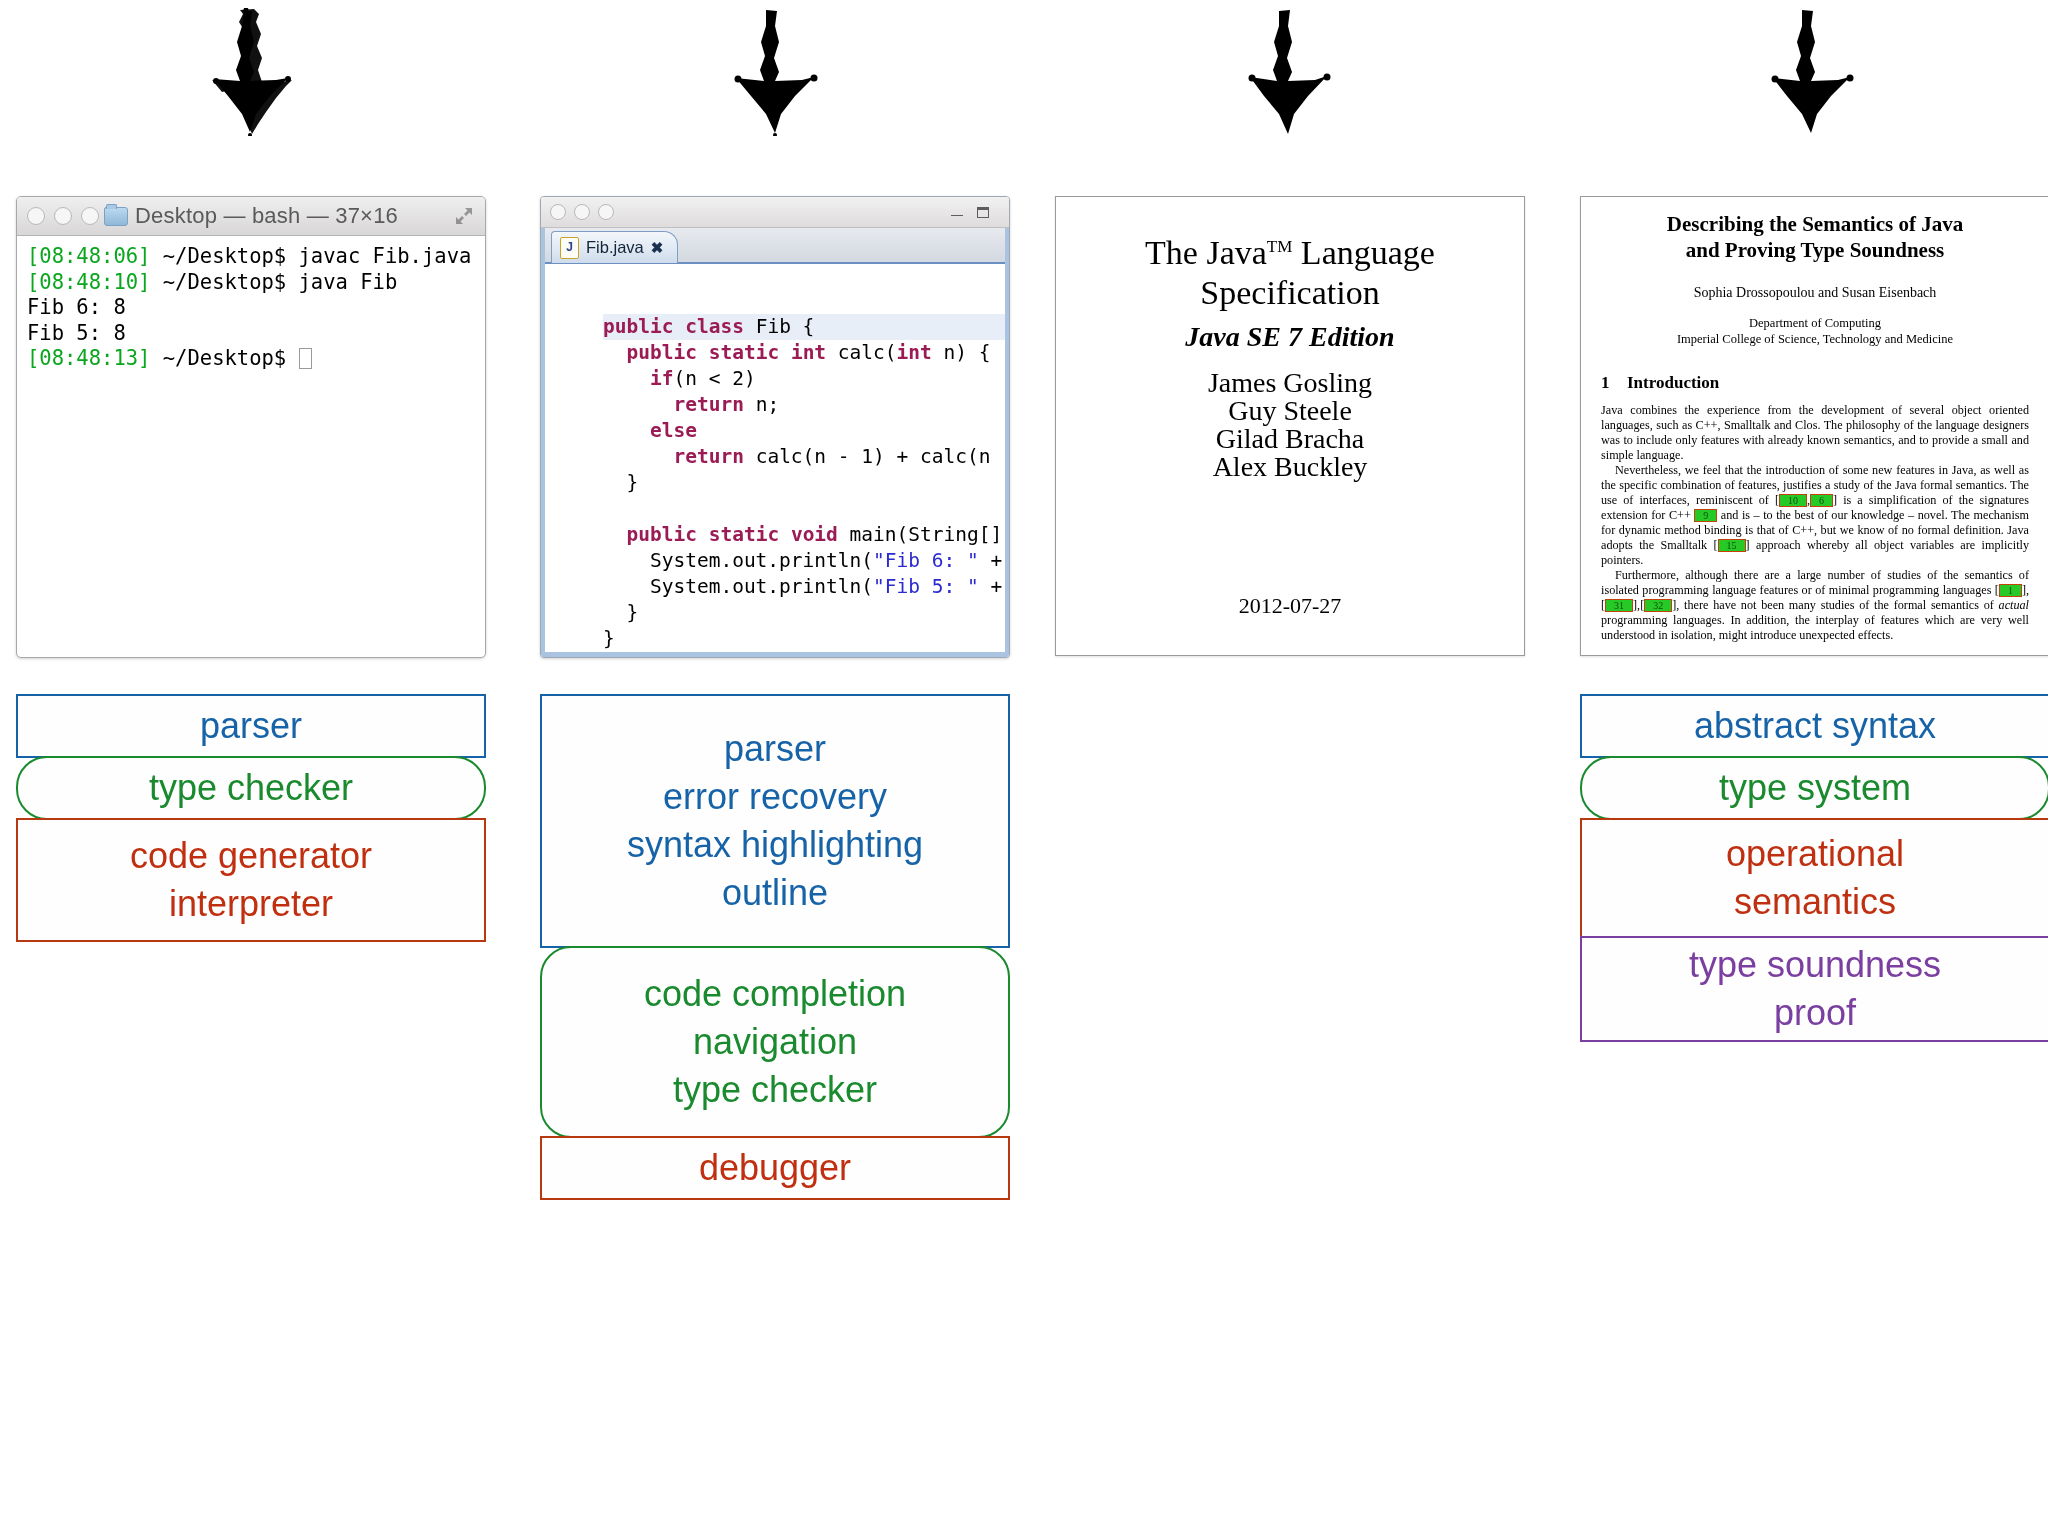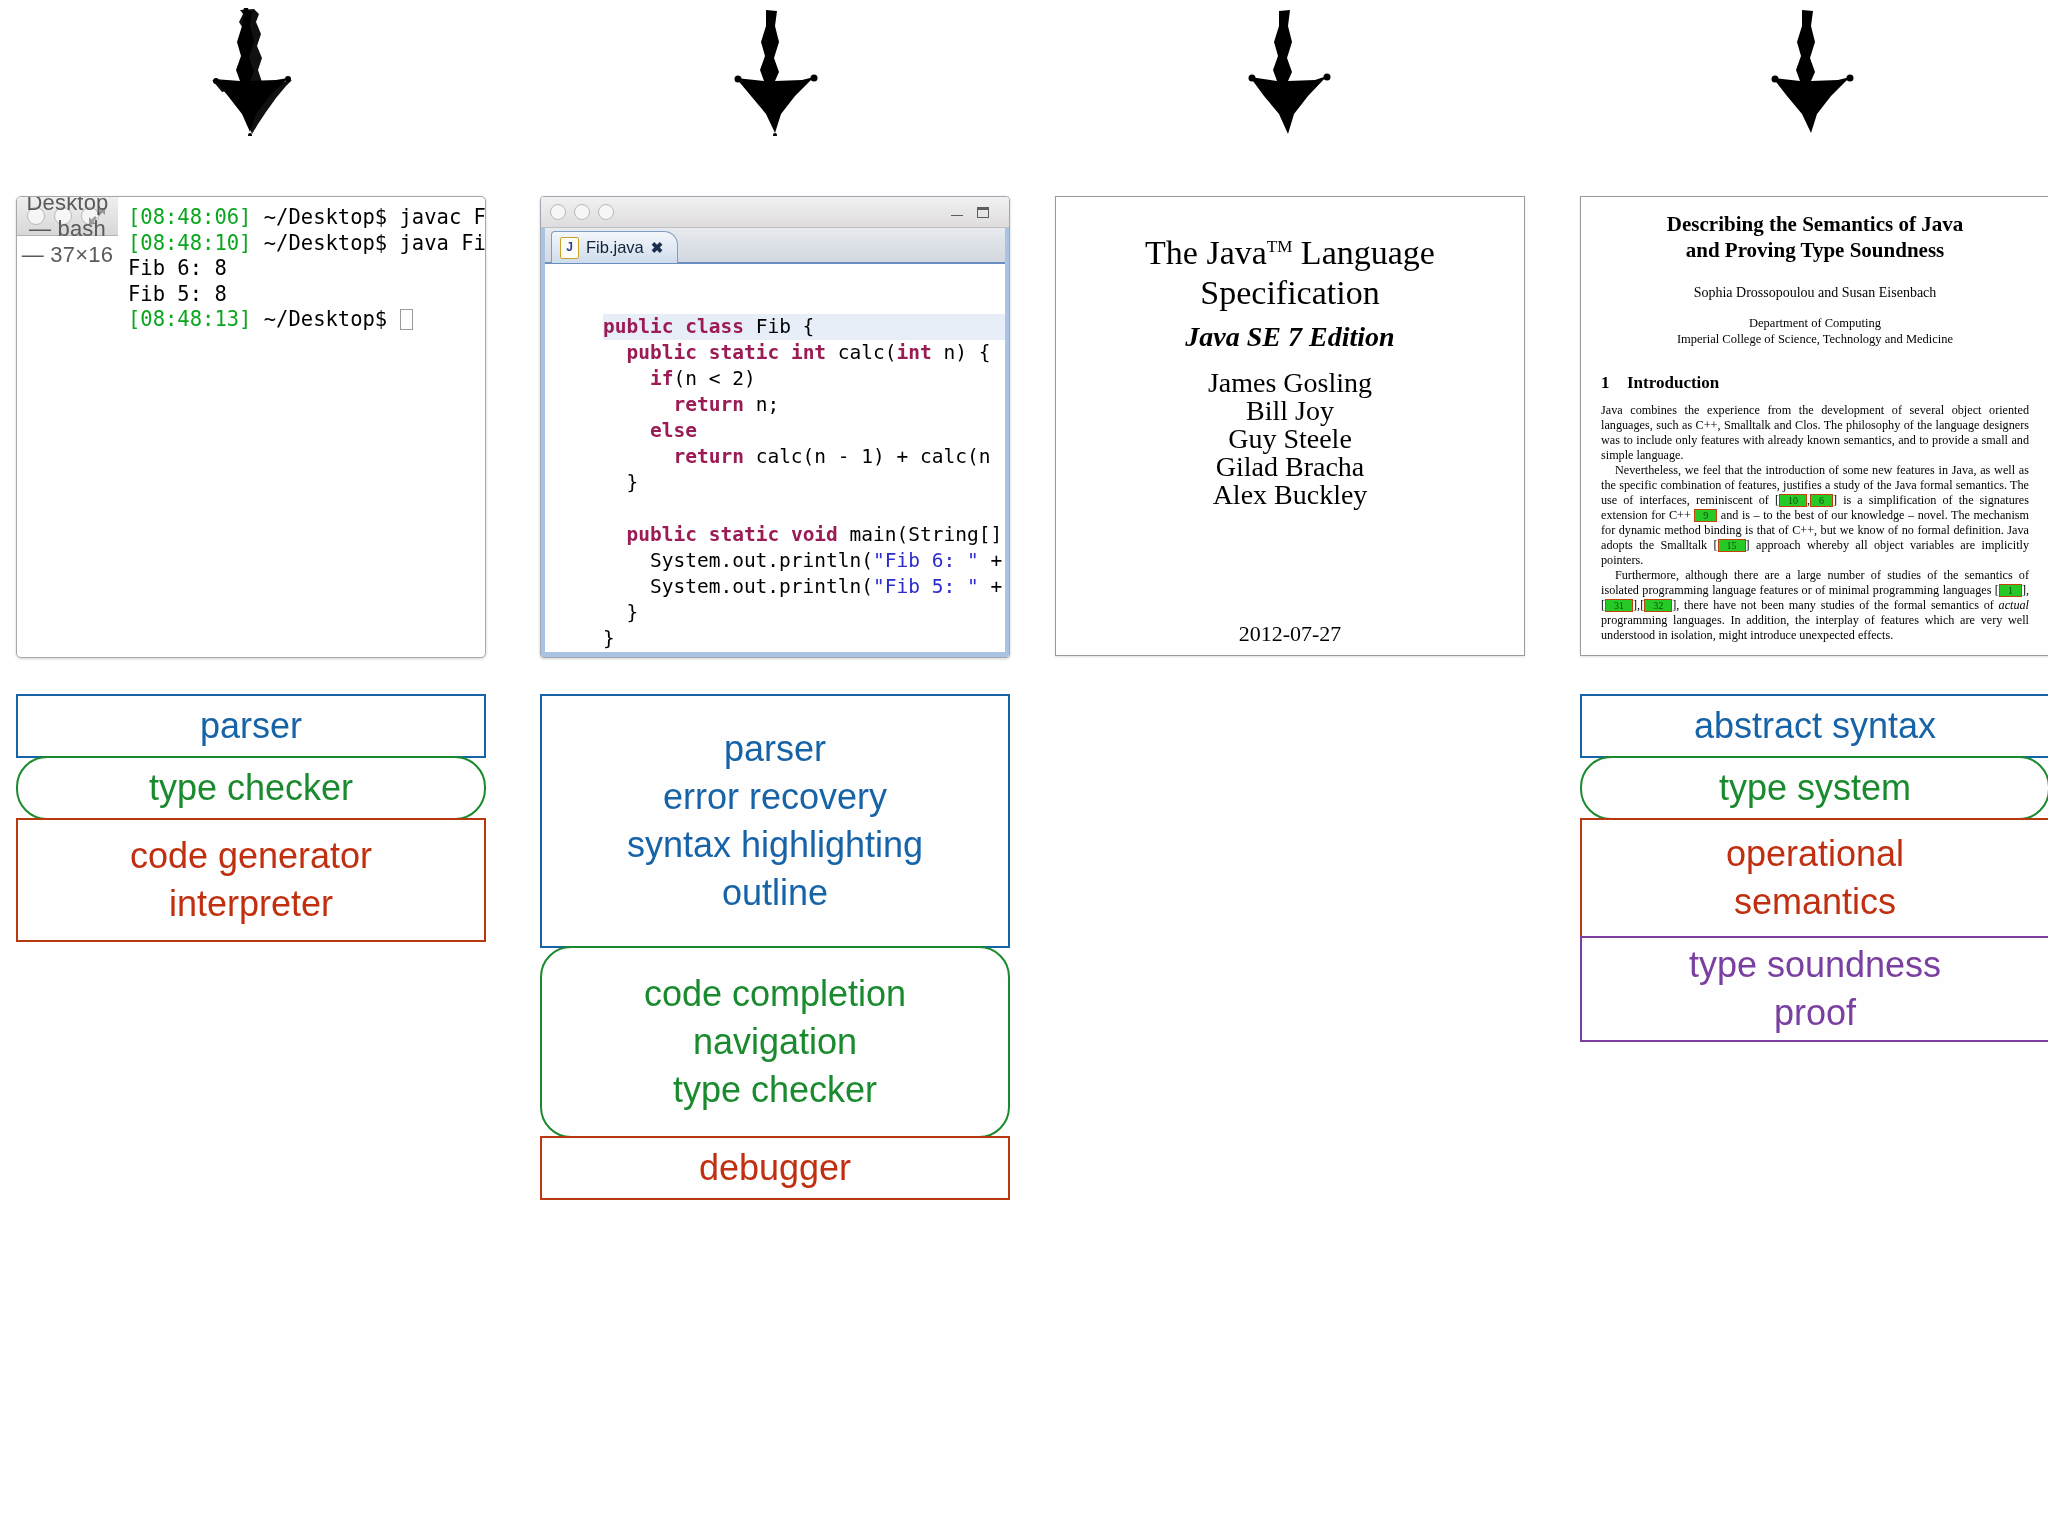--- a/index.html
+++ b/index.html
@@ -36,21 +36,21 @@
   }
 
   
   .term{
     border:1px solid #a8a8a8;
     border-radius:5px;
     overflow:hidden;
     box-shadow:0 1px 3px rgba(0,0,0,.18);
     background:#fff;
     height:460px;
-    display:flex;flex-direction:row;
+    display:flex;flex-direction:column;
   }
   .term-bar{
     height:38px;flex:0 0 38px;
     background:linear-gradient(#f0efef,#d8d6d6);
     border-bottom:1px solid #b3b3b3;
     display:flex;align-items:center;
     padding:0 10px;
     position:relative;
   }
   .dot{width:16px;height:16px;border-radius:50%;
@@ -346,21 +346,20 @@
     </div>
 
     <div class="shot">
       <div class="page">
         <div class="jls">
           <div class="jls-t1"><span>The Java</span><sup class="tm">TM</sup><span> Language</span></div>
           <div class="jls-t1">Specification</div>
           <div class="jls-t2">Java SE 7 Edition</div>
           <div class="jls-auth">
             <div>James Gosling</div>
-            <div>Bill Joy</div>
             <div>Guy Steele</div>
             <div>Gilad Bracha</div>
             <div>Alex Buckley</div>
           </div>
           <div class="jls-date">2012-07-27</div>
         </div>
       </div>
     </div>
 
   </div>

